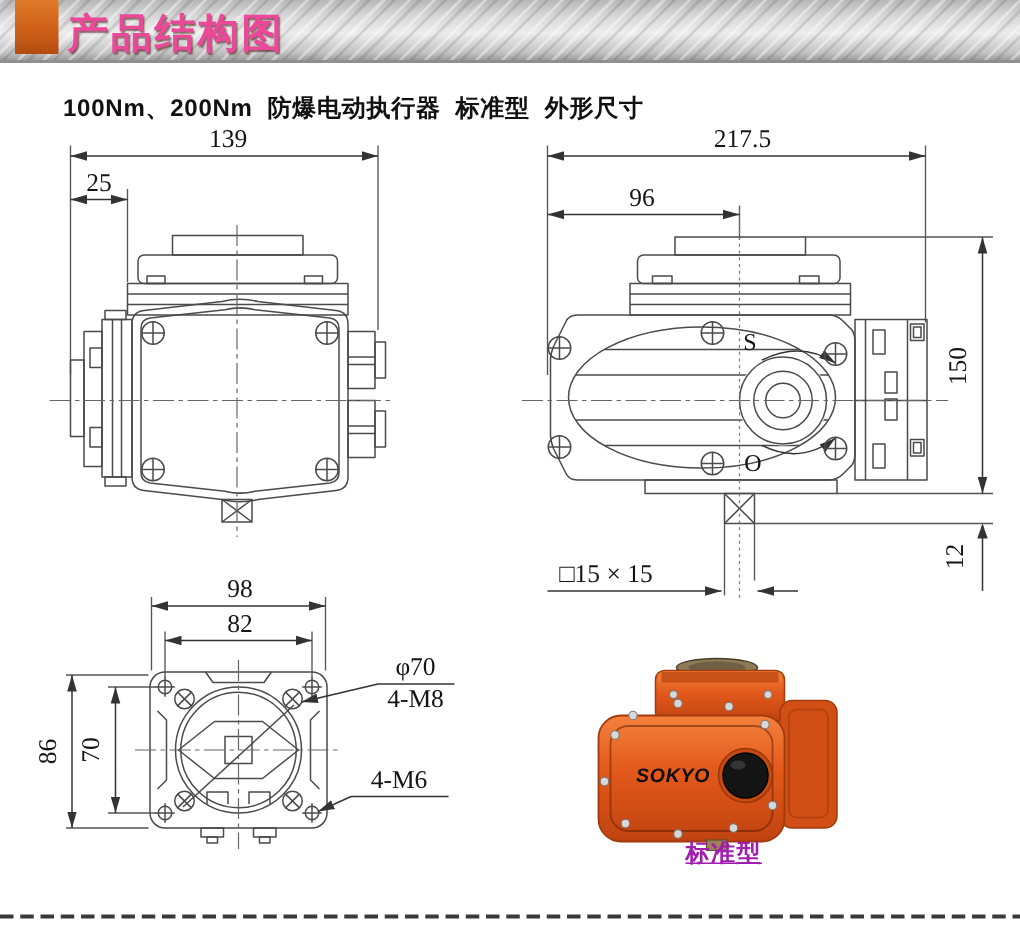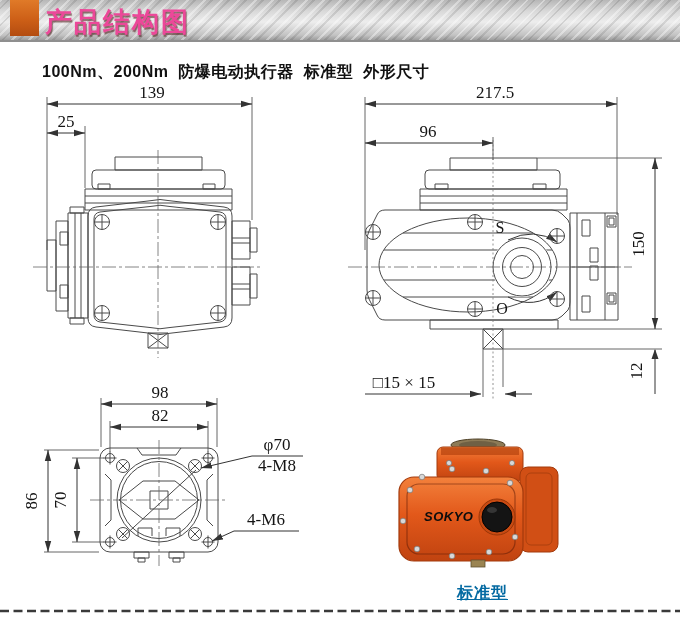--- a/index.html
+++ b/index.html
@@ -24,22 +24,22 @@
   .ext{stroke:#555;stroke-width:.9;fill:none;}
   .dim{stroke:#333;stroke-width:1;fill:none;}
   .cl{stroke:#666;stroke-width:.8;stroke-dasharray:14 3 3 3;fill:none;}
   .dot{stroke:#777;stroke-width:.8;stroke-dasharray:2 2.5;fill:none;}
   .dt{font:17px "Liberation Serif","DejaVu Serif",serif;fill:#141414;}
   .so{font:16px "Liberation Serif","DejaVu Serif",serif;fill:#141414;}
   .brand{font-style:italic;font-weight:800;font-size:13px;letter-spacing:.5px;
          font-family:"Liberation Sans",sans-serif;fill:#0d0d0d;}
   .bdash{stroke:#3a3a3a;stroke-width:2.6;stroke-dasharray:9 4.5;}
   
-  .caption{position:absolute;left:420px;top:583px;width:125px;z-index:2;text-align:center;
-    font-size:16px;font-weight:bold;color:#0369a1;letter-spacing:1px;text-decoration:underline;}
+  .caption{position:absolute;left:420px;top:559px;width:125px;z-index:2;text-align:center;
+    font-size:16px;font-weight:bold;color:#a21caf;letter-spacing:1px;text-decoration:underline;}
 </style>
 </head>
 <body>
 
 <div id="page">
 
   <svg class="canvas" width="680" height="631" viewBox="0 0 680 631">
     <defs>
       <marker id="ma" markerUnits="userSpaceOnUse" markerWidth="12" markerHeight="8" refX="11" refY="4" orient="auto-start-reverse">
         <path d="M0,0.8 L11,4 L0,7.2 Z" fill="#333"></path>

